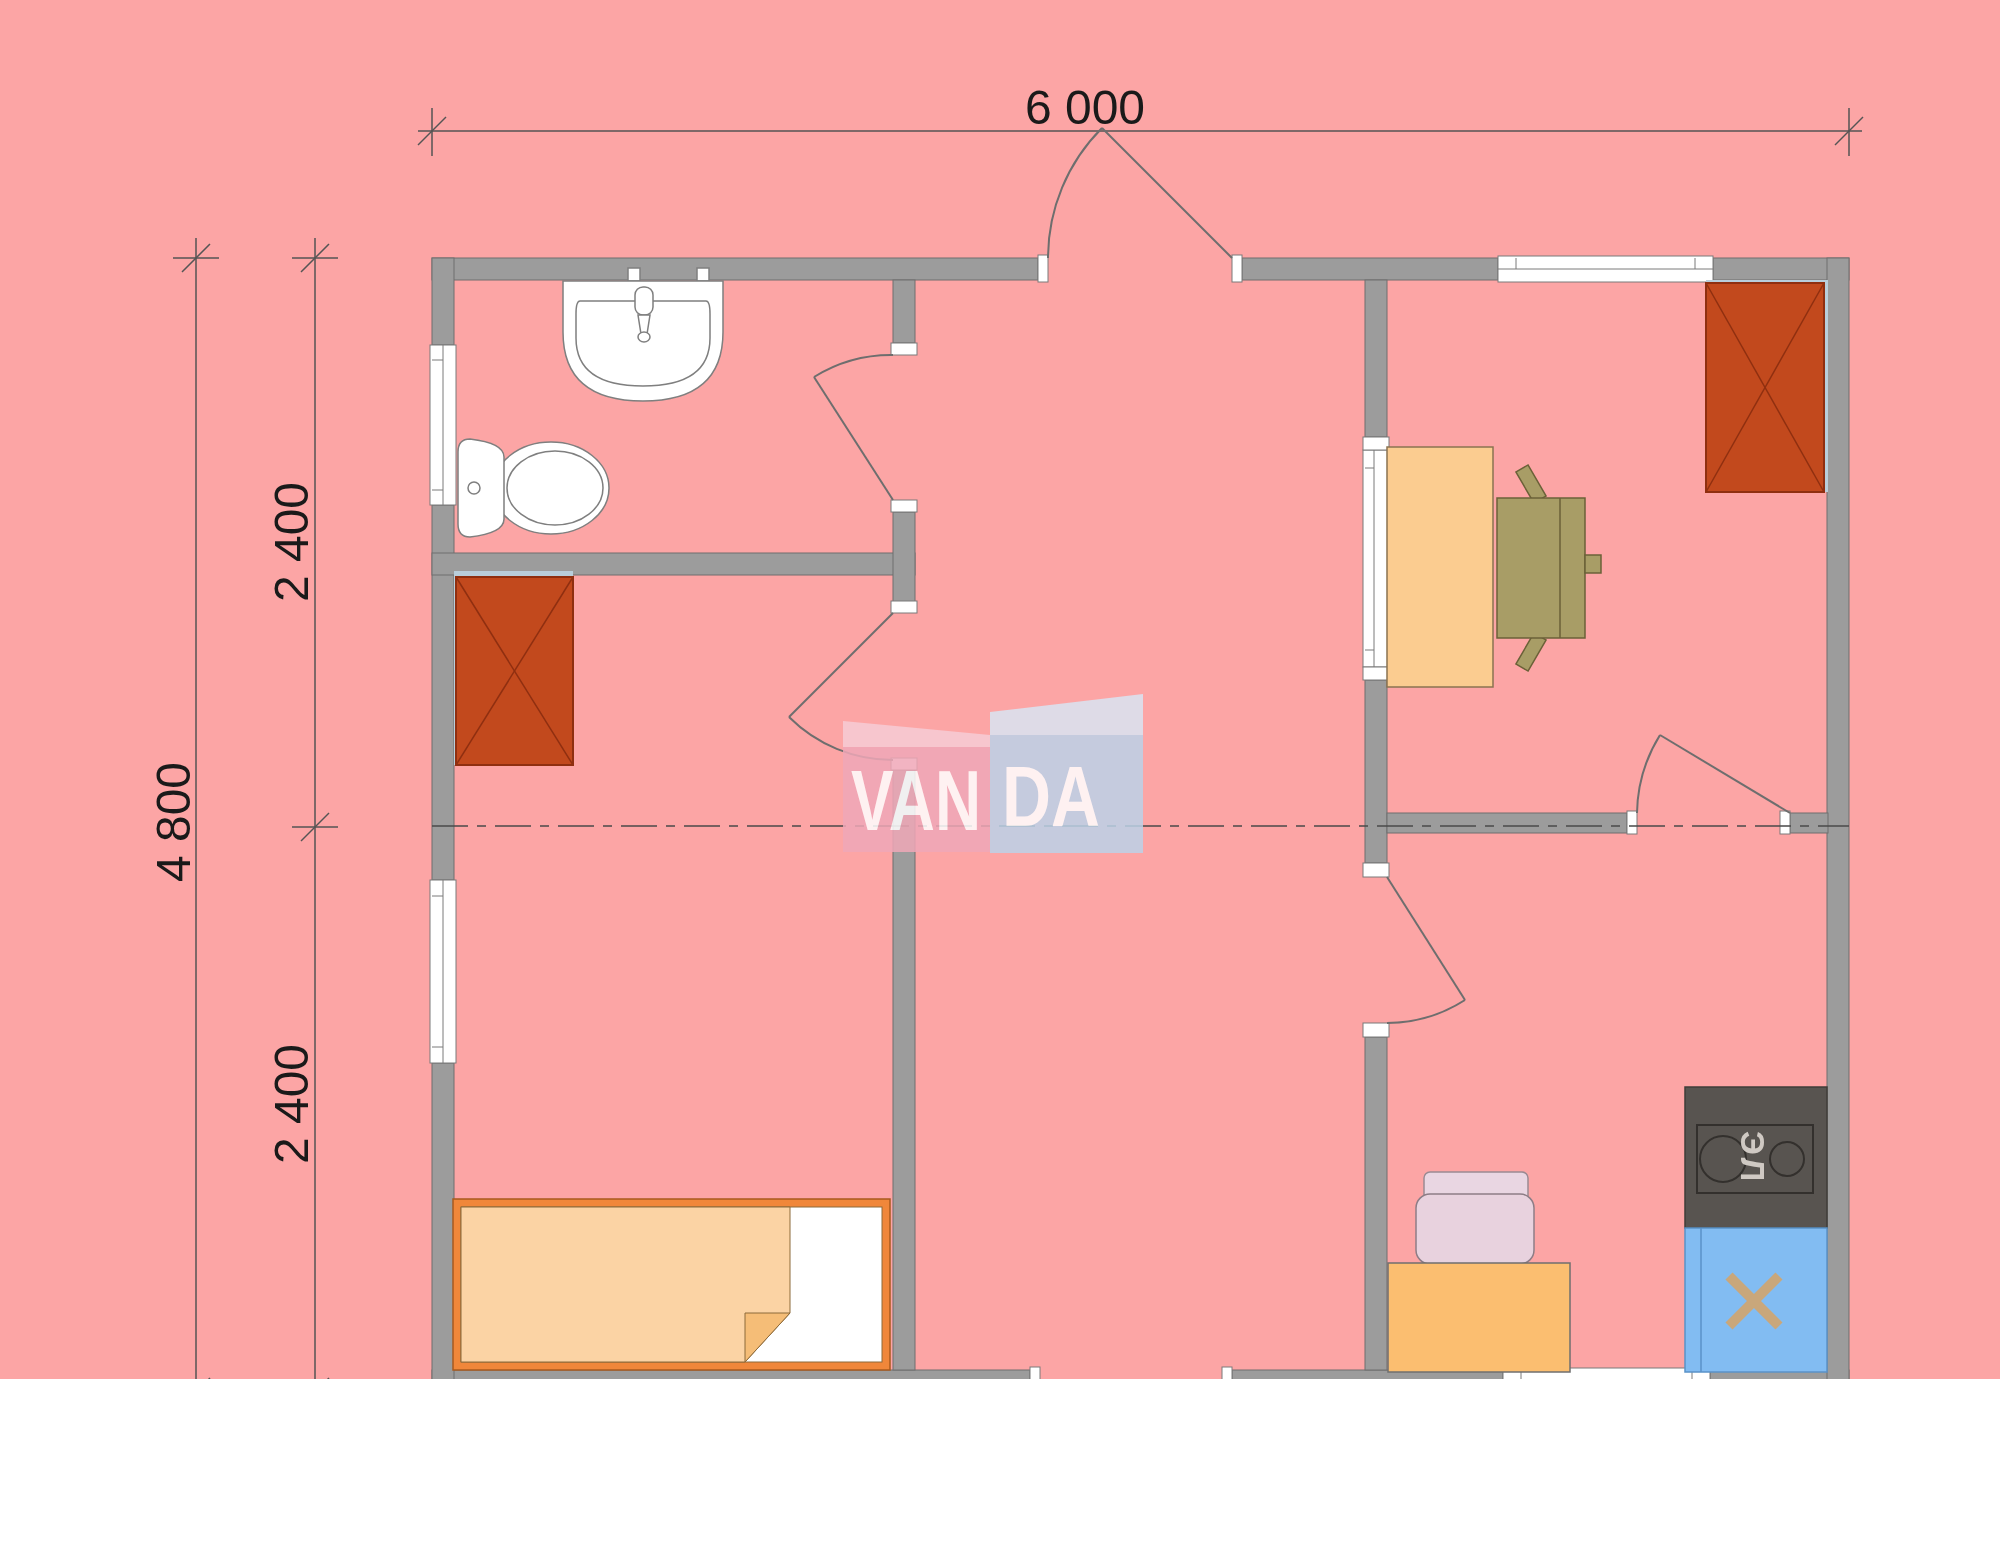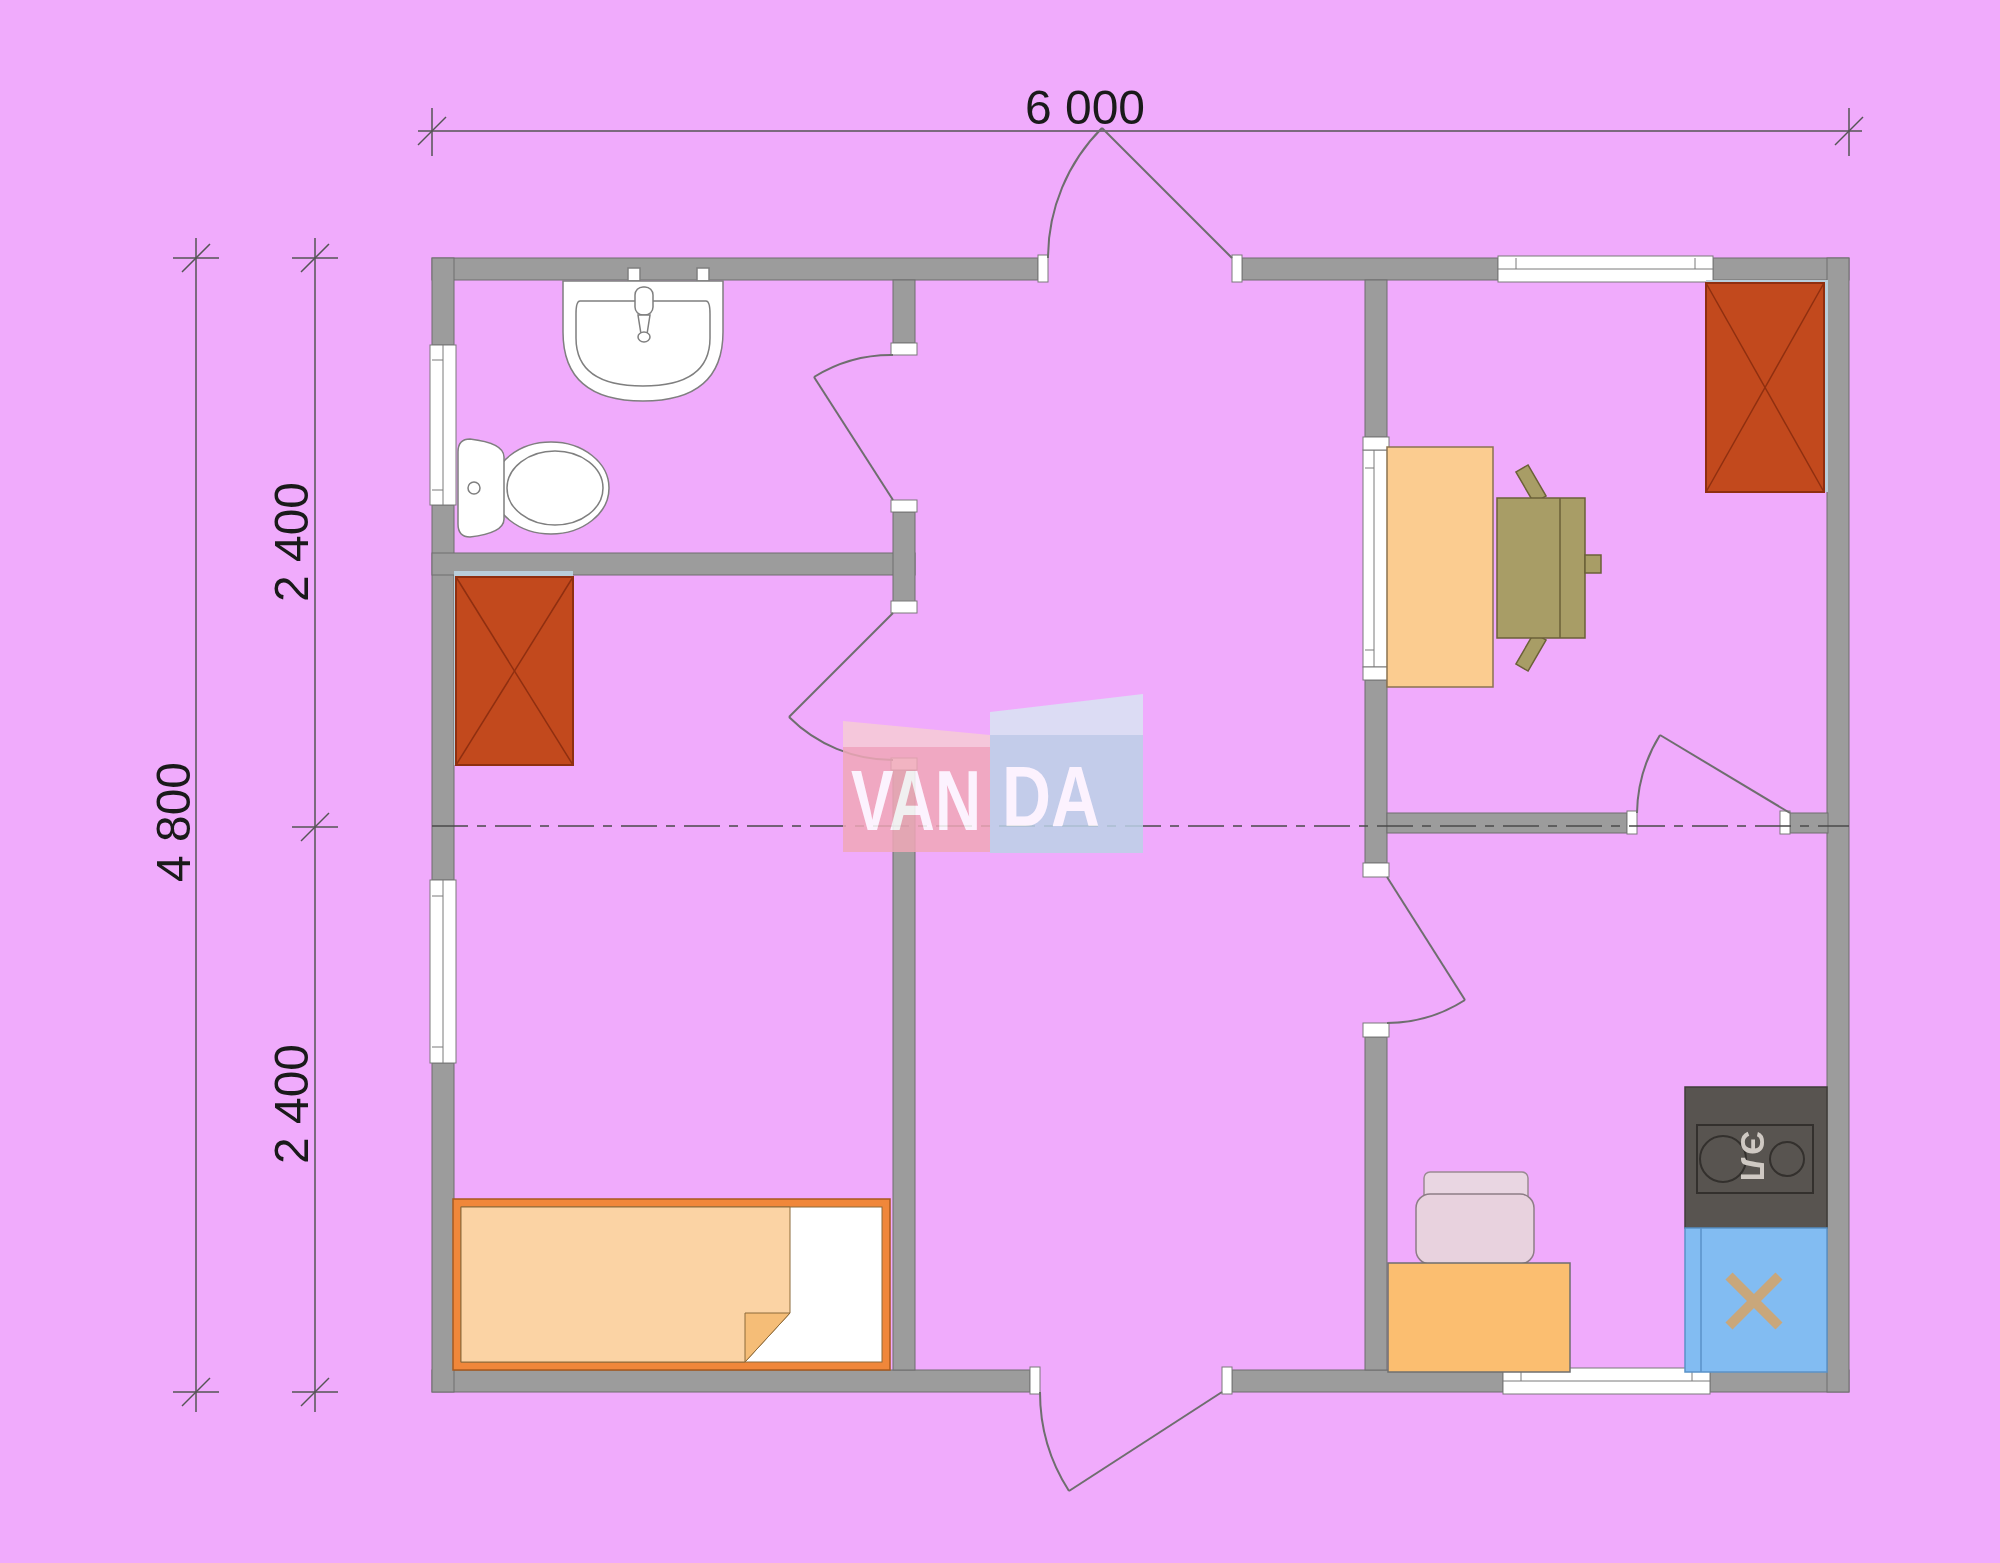--- a/index.html
+++ b/index.html
@@ -1,16 +1,16 @@
 <!DOCTYPE html>
 <html><head>
 <meta charset="utf-8">
 <style>
   html,body{margin:0;padding:0;background:#ffffff;}
-  .canvas{position:relative;width:2000px;height:1563px;background:#f0abfc;overflow:hidden;
+  .canvas{position:relative;width:2000px;height:1379px;background:#fca5a5;overflow:hidden;
           font-family:"Liberation Sans", sans-serif;}
   svg{position:absolute;left:0;top:0;}
   .dim-text{font-family:"Liberation Sans", sans-serif;font-size:48px;fill:#1a1a1a;}
   .wm-text{font-family:"Liberation Sans", sans-serif;font-weight:bold;fill:#ffffff;}
   .stove-text{font-family:"Liberation Sans", sans-serif;font-weight:600;font-size:34px;
               fill:#cfc9c3;letter-spacing:4px;}
 </style>
 </head>
 <body>
 

